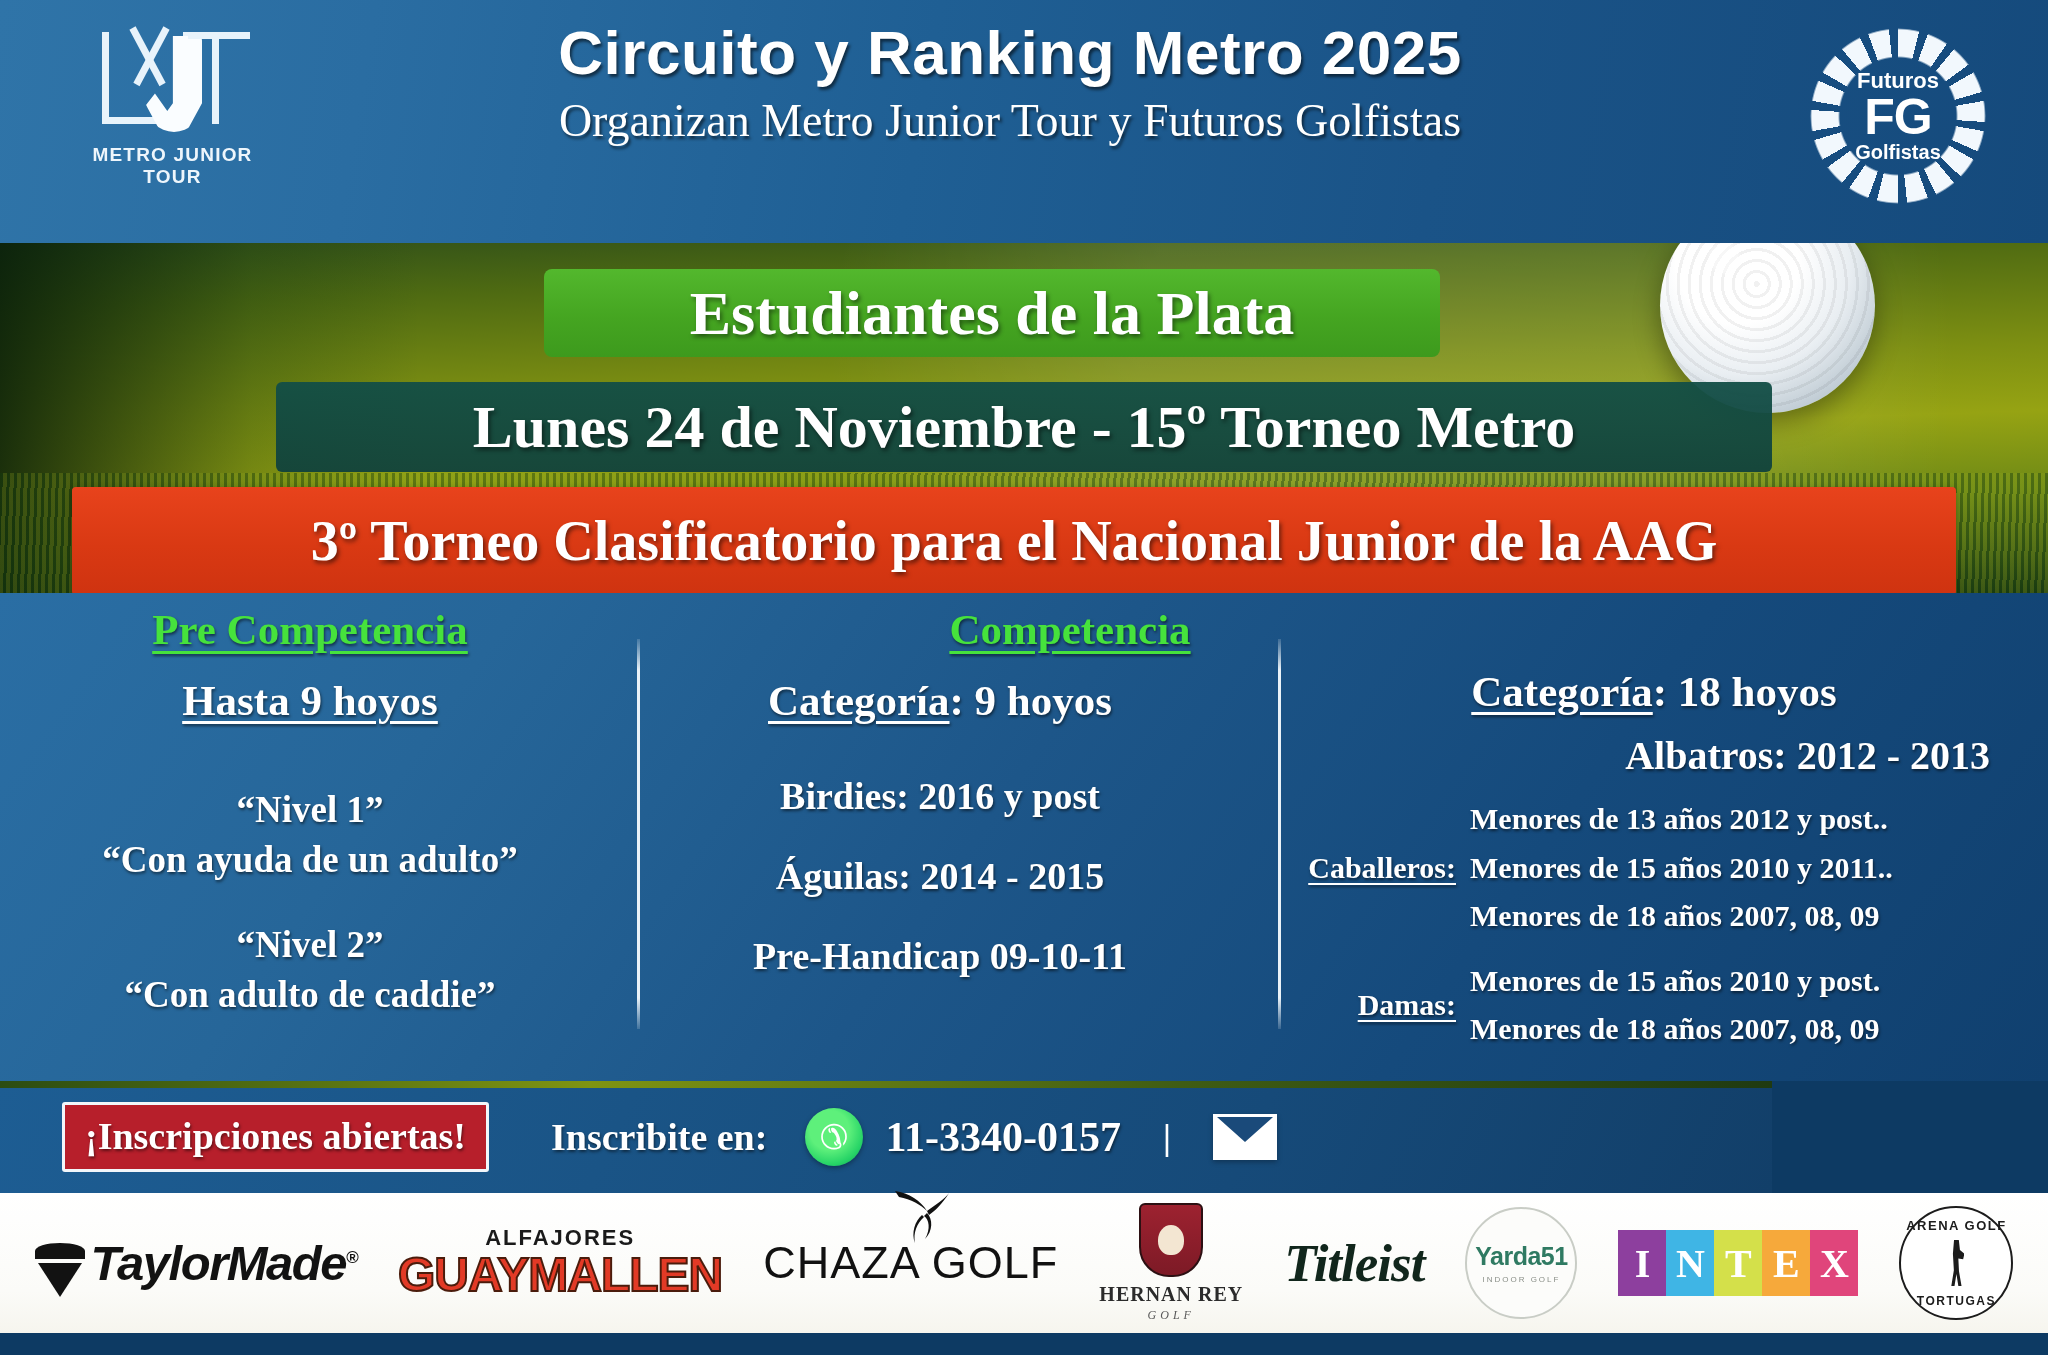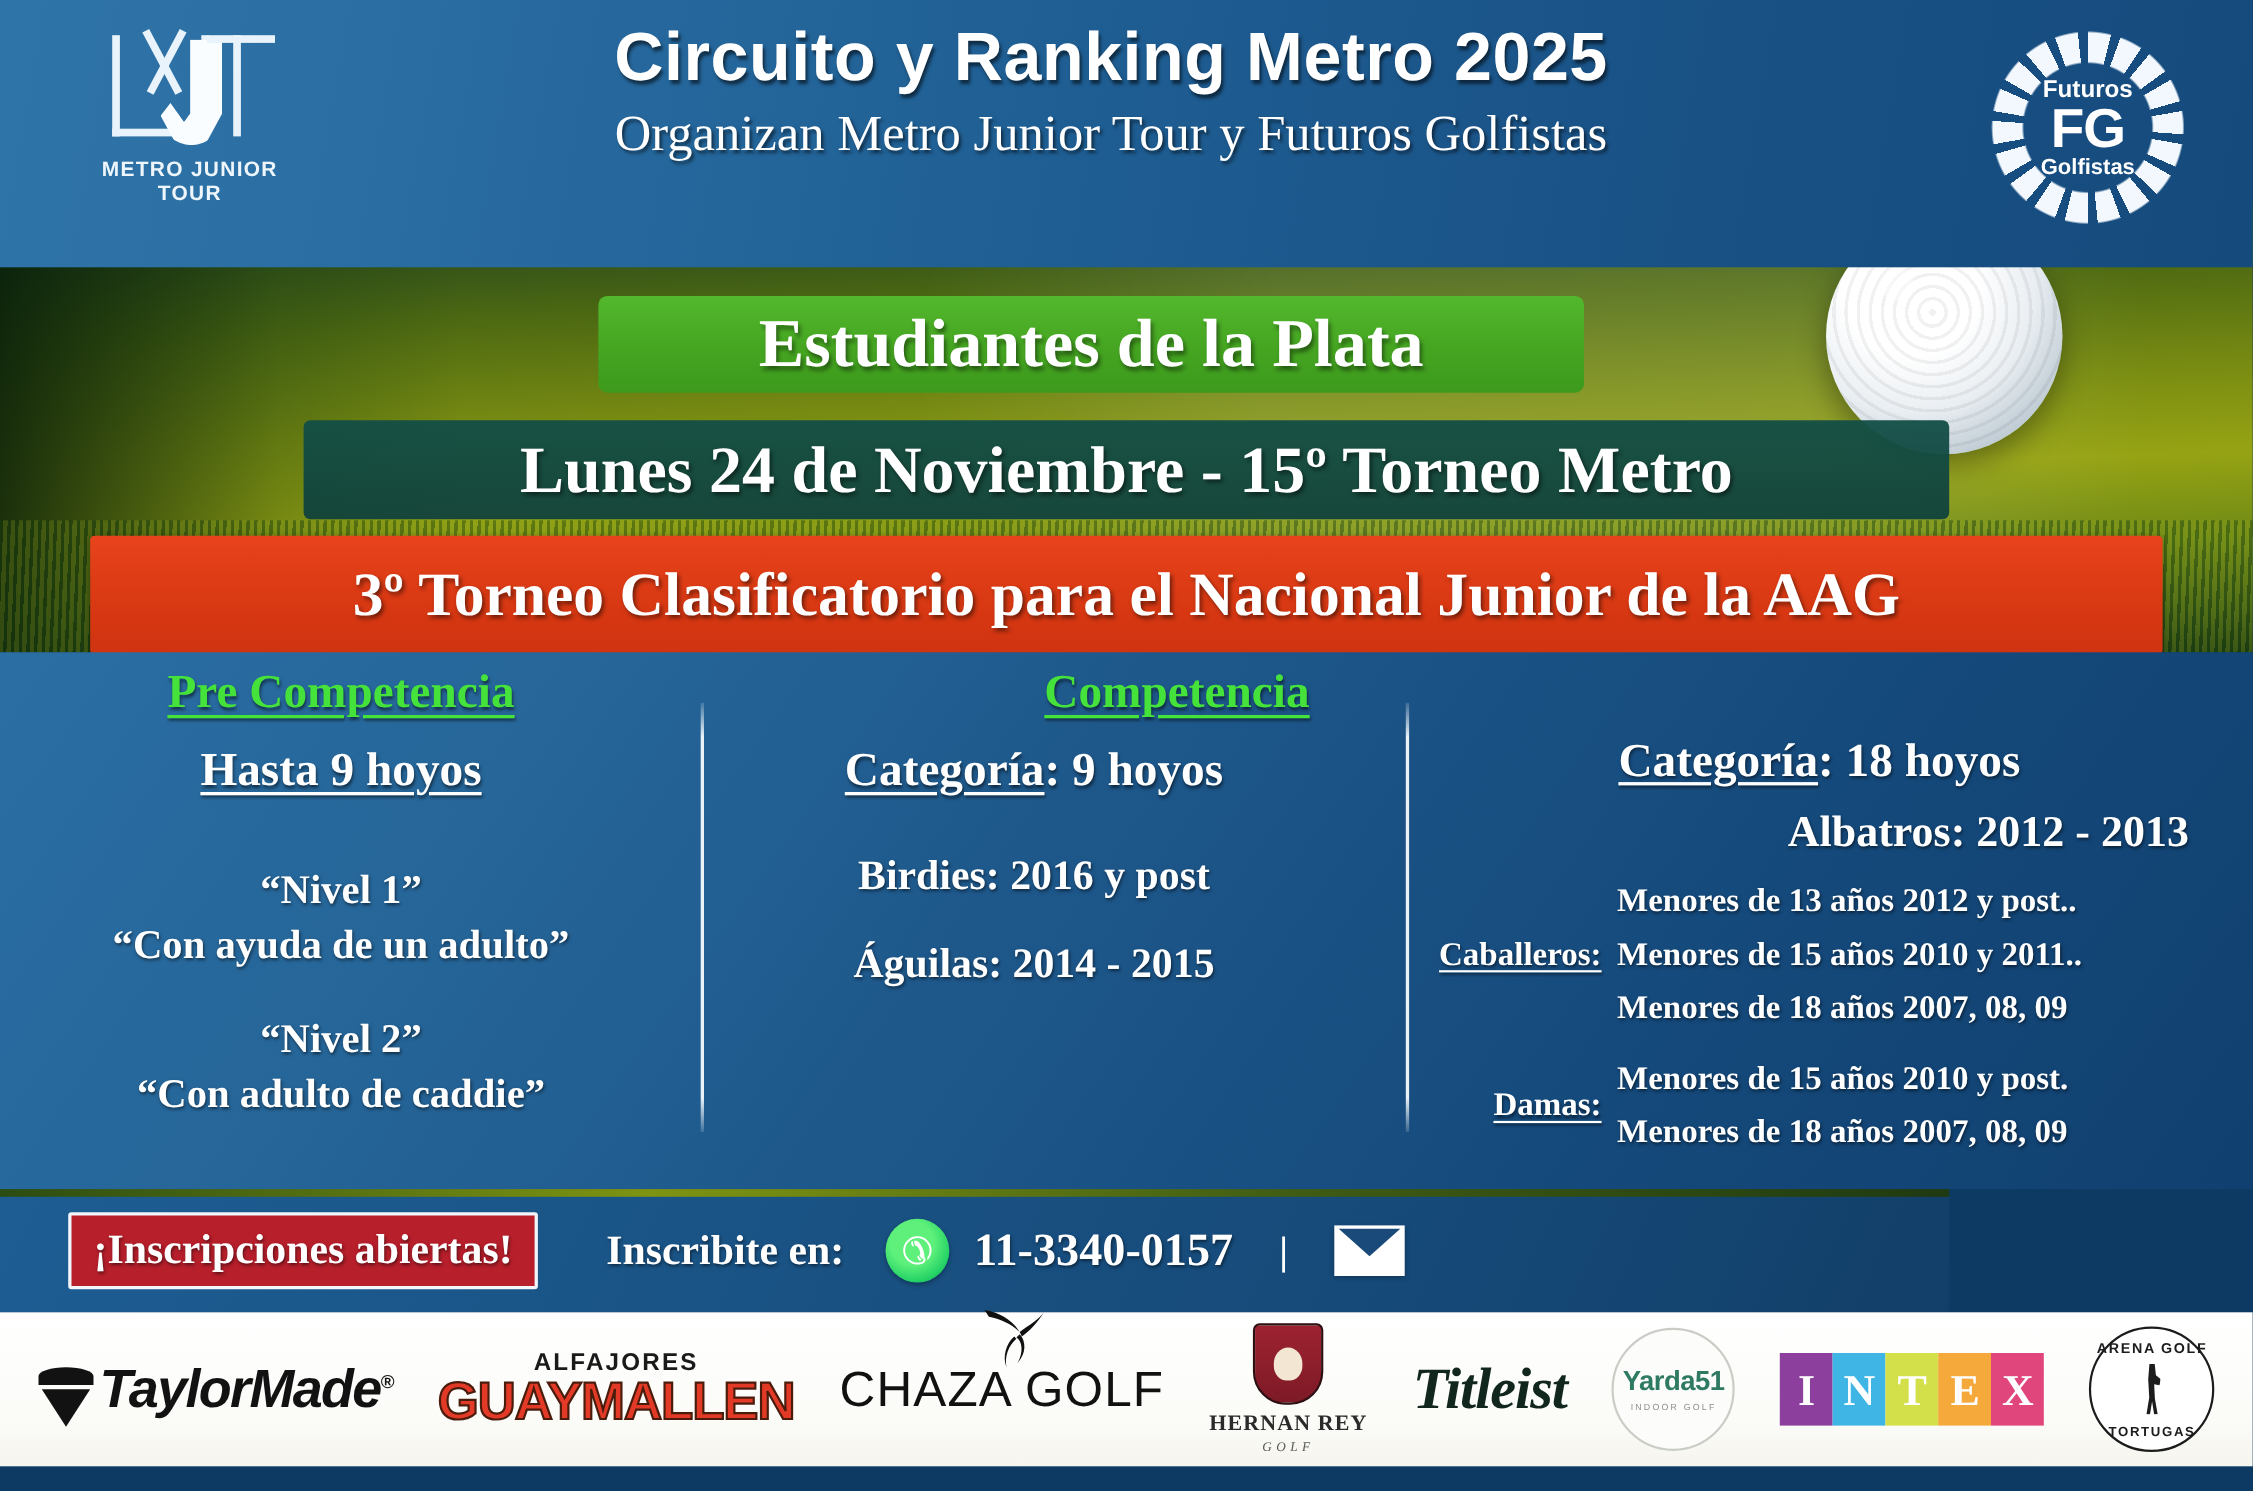--- a/index.html
+++ b/index.html
@@ -117,21 +117,21 @@
     position:absolute; left:276px; top:382px; width:1496px; height:90px;
     background:linear-gradient(180deg,rgba(18,78,70,.95) 0%, rgba(16,66,60,.95) 100%);
     border-radius:6px; z-index:3;
     display:flex; align-items:center; justify-content:center;
   }
   .banner-teal span {
     font-family:"Liberation Serif", serif; font-weight:bold; font-size:60px; color:#fff;
     text-shadow:2px 3px 4px rgba(0,0,0,.5);
   }
   .banner-red {
-    position:absolute; left:82px; top:487px; width:1884px; height:108px;
+    position:absolute; left:72px; top:487px; width:1884px; height:108px;
     background:linear-gradient(180deg,#e8431c 0%,#d93913 55%,#cf3310 100%);
     border-radius:4px; z-index:3;
     display:flex; align-items:center; justify-content:center;
     box-shadow:0 2px 6px rgba(0,0,0,.3);
   }
   .banner-red span {
     font-family:"Liberation Serif", serif; font-weight:bold; font-size:56px; color:#fff;
     text-shadow:2px 3px 4px rgba(0,0,0,.5);
   }
 
@@ -367,20 +367,21 @@
       </div>
 
       <div class="col col-nine">
         <div class="hdr-green shift">Competencia</div>
         <div class="sub-white">
           <span class="u">Categoría</span><span>: 9 hoyos</span>
         </div>
         <div class="nine-items">
           <div class="l">Birdies: 2016 y post</div>
           <div class="l">Águilas: 2014 - 2015</div>
+          <div class="l">Pre-Handicap 09-10-11</div>
         </div>
       </div>
 
       <div class="col col-18">
         <div style="height:62px"></div>
         <div class="cat18">
           <span class="u">Categoría</span><span>: 18 hoyos</span>
         </div>
         <div class="albatros">Albatros: 2012 - 2013</div>
 

